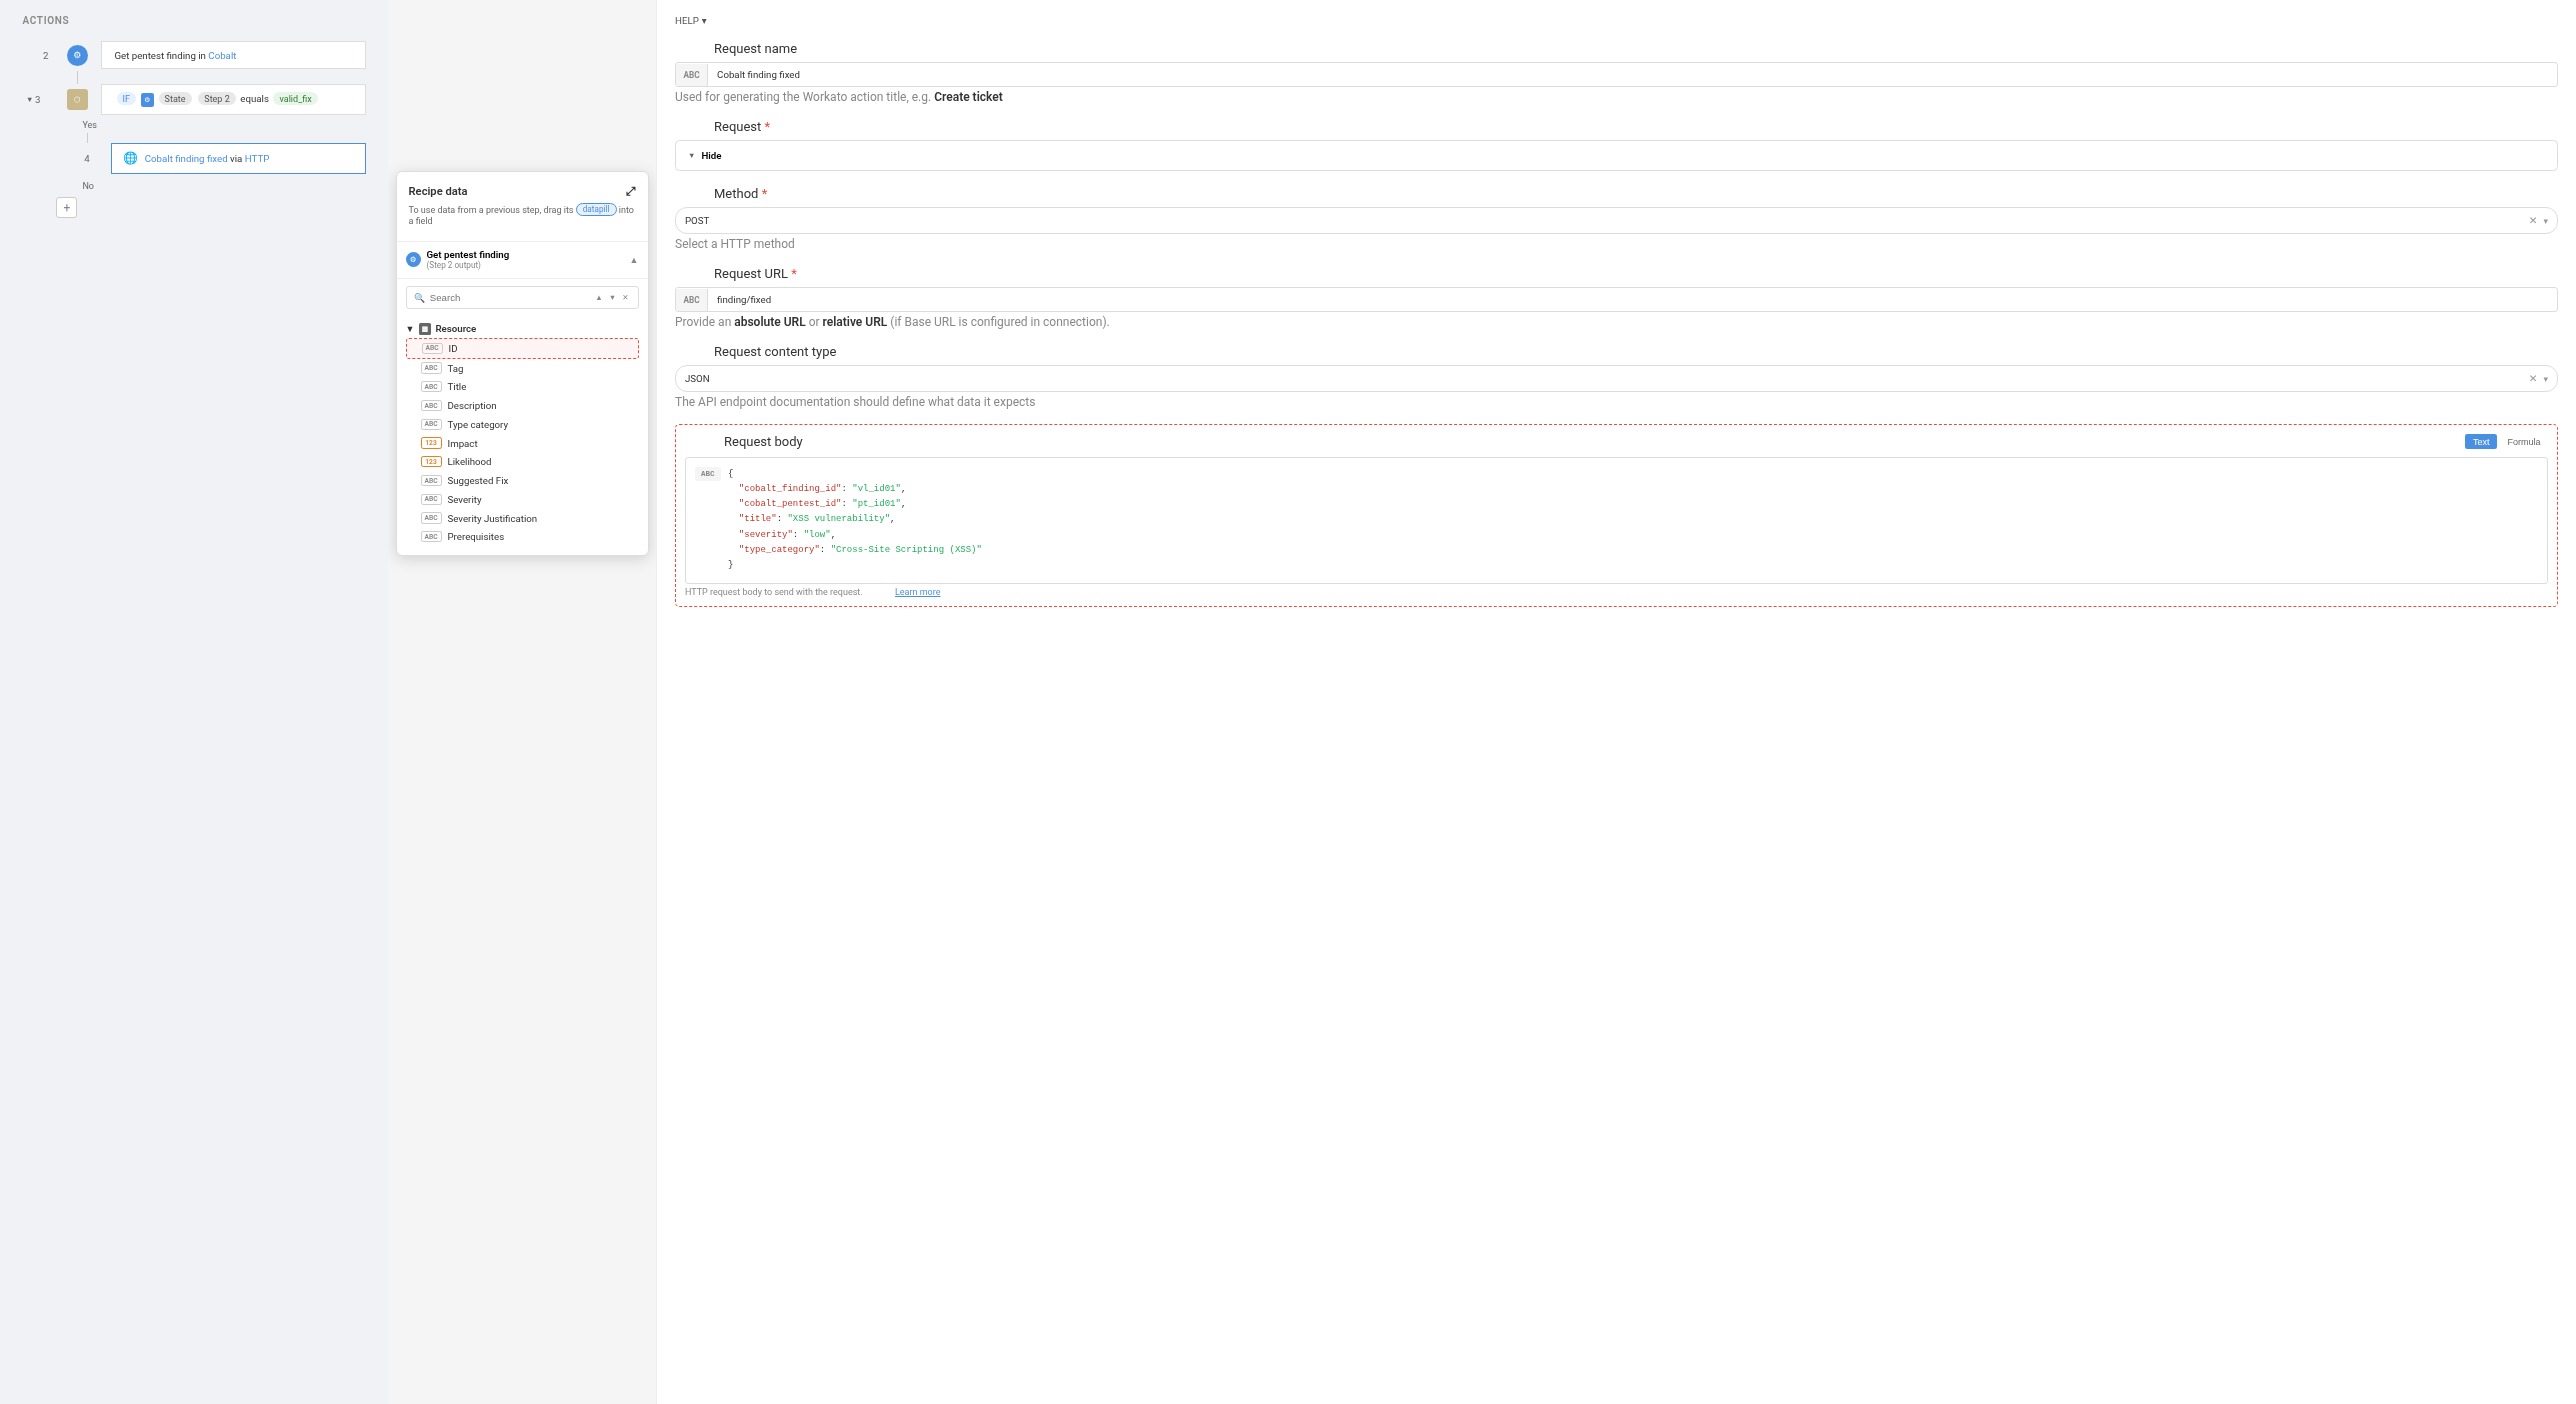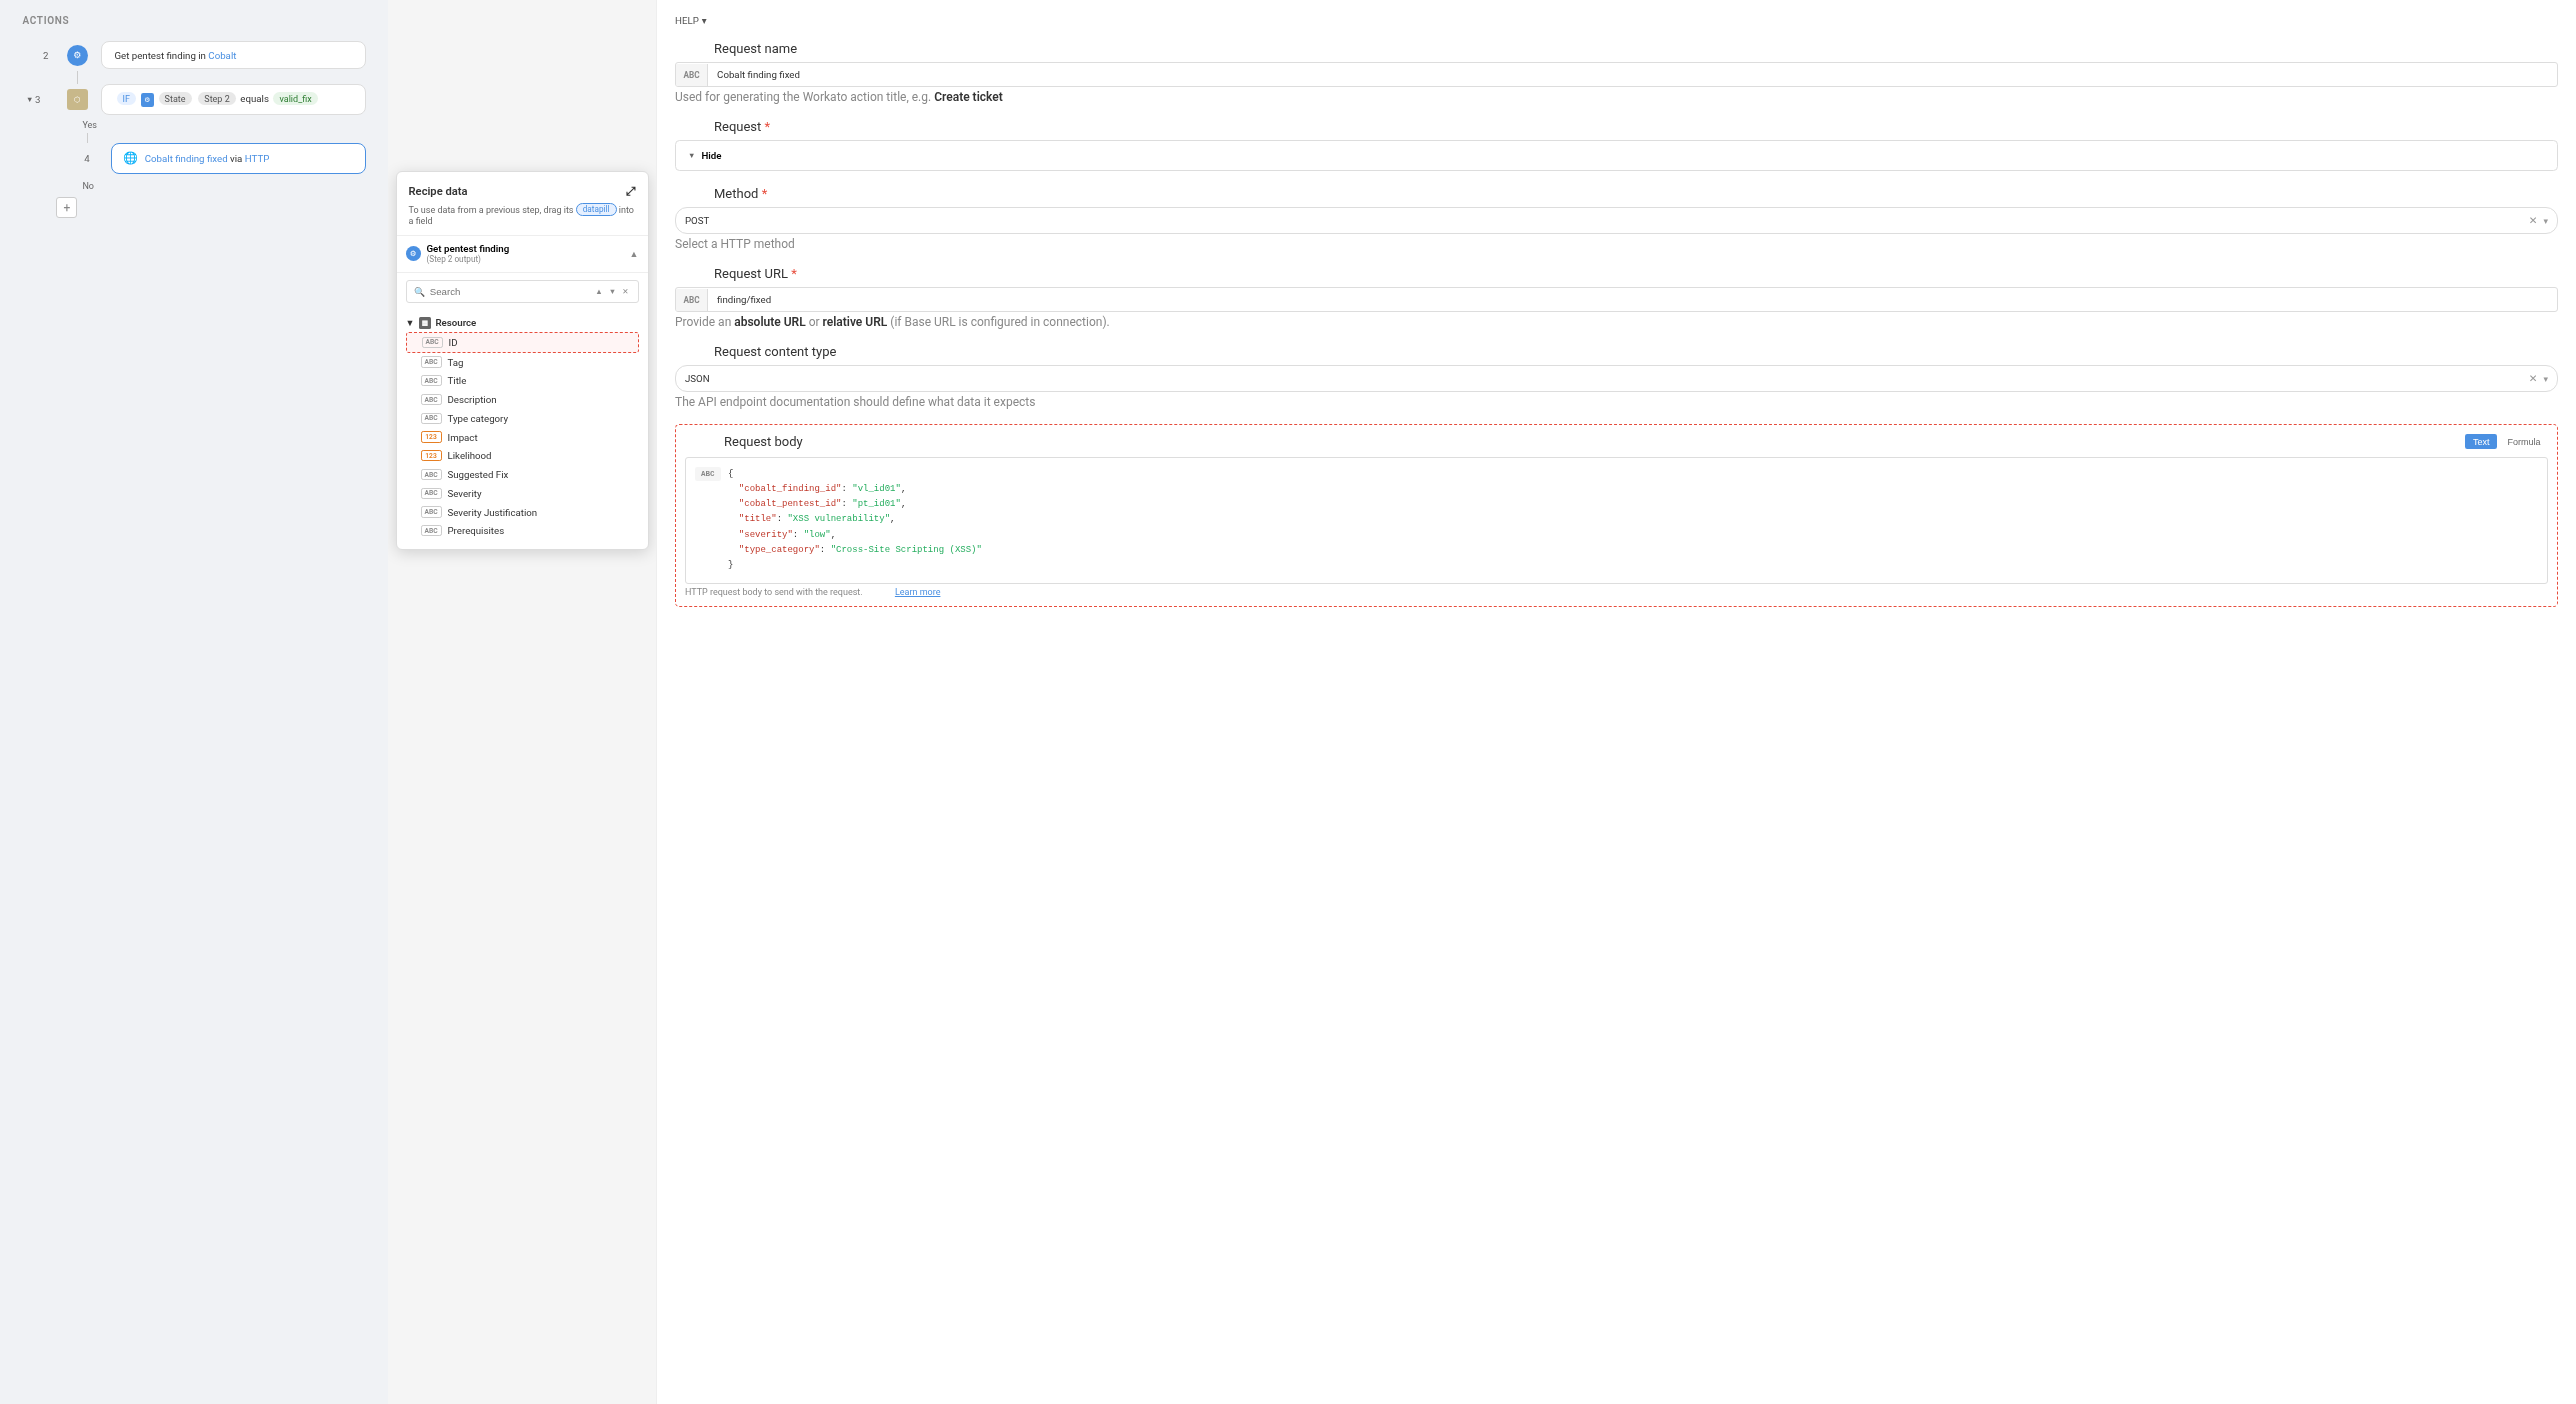--- a/index.html
+++ b/index.html
@@ -49,21 +49,21 @@
       font-size: 9px;
       flex-shrink: 0;
     }
 
     .step-icon.blue { background: #4a90e2; color: white; }
     .step-icon.tan { background: #c8b88a; color: white; }
 
     .step-card {
       background: white;
       border: 0.7px solid #ddd;
-      border-radius: 8px;
+      border-radius: 0;
       padding: 7.5px 12px;
       margin-left: 7.5px;
       flex: 1;
       font-size: 9.7px;
       color: #333;
     }
 
     .step-card.highlighted {
       border: 1.5px solid #4a90e2;
     }
@@ -114,21 +114,21 @@
       display: flex;
       flex-direction: column;
       overflow: hidden;
       max-height: 447px;
       align-self: flex-start;
       margin-top: 171px;
       box-shadow: 0 3px 15px rgba(0,0,0,0.15);
     }
 
     .recipe-header {
-      padding: 12px 12px 9px;
+      padding: 12px 12px 15px;
       border-bottom: 0.7px solid #eee;
     }
 
     .recipe-title {
       font-size: 11.2px;
       font-weight: 600;
       color: #333;
       display: flex;
       align-items: center;
       justify-content: space-between;

